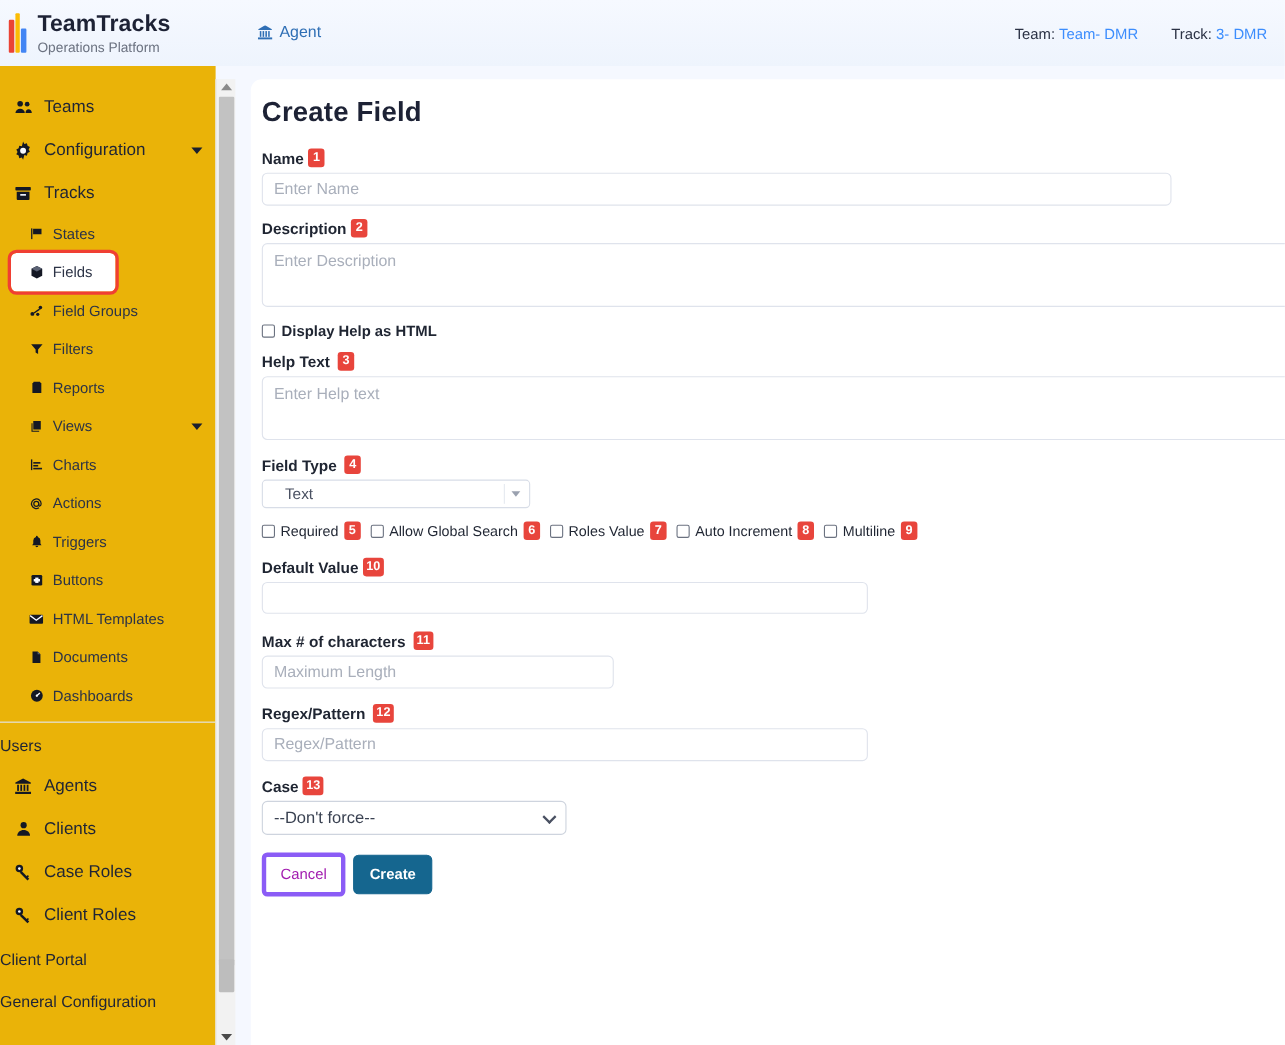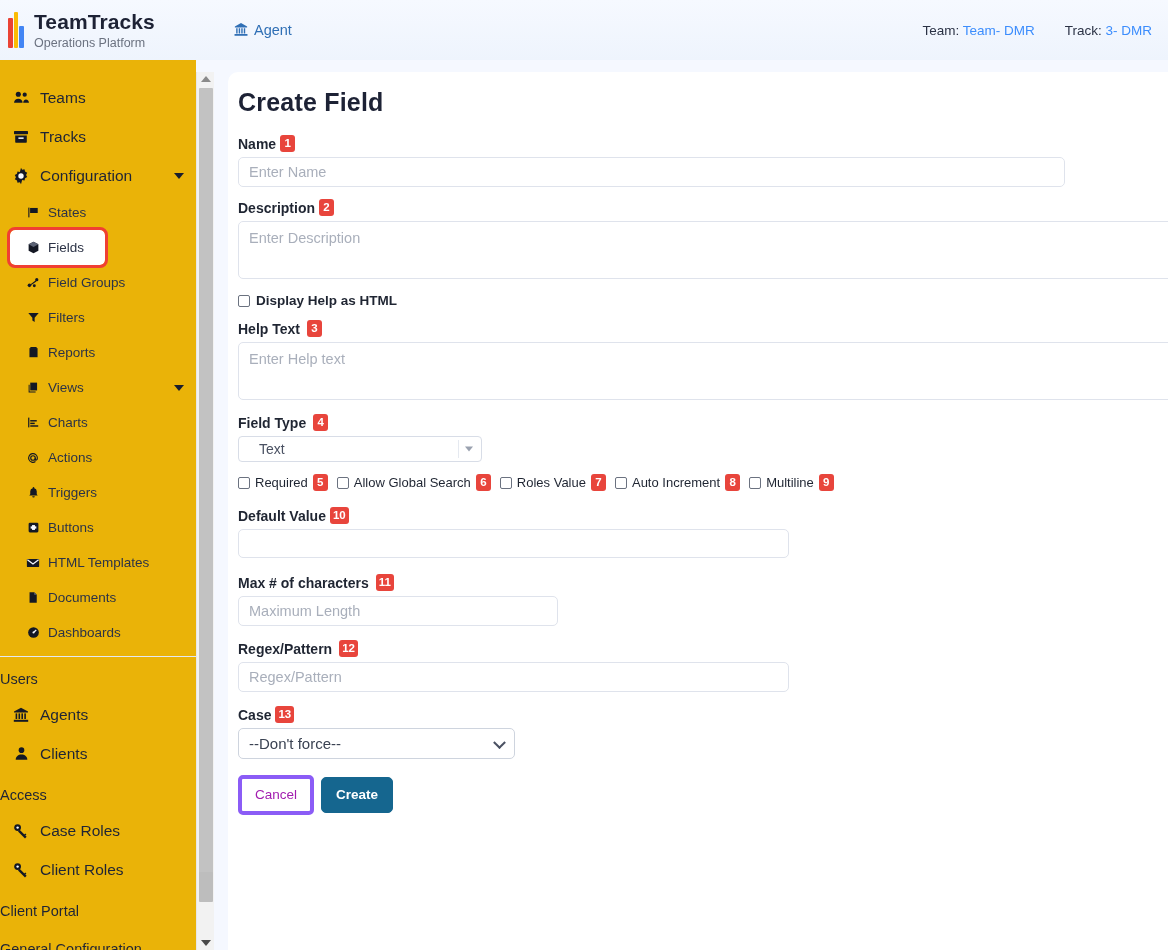--- a/index.html
+++ b/index.html
@@ -297,38 +297,38 @@
               <circle cx="11" cy="5.4" r="2"></circle>
             <path d="M1 13c0-2.4 1.9-3.8 4-3.8S9 10.6 9 13z"></path>
             <path d="M9.6 13c0-1.9 1.1-3.2 2.6-3.2S15 11.1 15 13z"></path>
           </svg>
         </span>
         <span class="lbl">Teams</span>
       </div>
 
       <div class="nav-item">
         <span class="ico">
+          <svg width="18" height="18" viewBox="0 0 16 16" fill="#141824">
+            <path d="M8 0.6l1 1.9 2.1-.5.5 2.1 1.9 1-1 1.9 1 1.9-1.9 1-.5 2.1-2.1-.5L8 15.4l-1-1.9-2.1.5-.5-2.1-1.9-1 1-1.9-1-1.9 1.9-1 .5-2.1 2.1.5z"></path>
+            <circle cx="8" cy="8" r="2.4" fill="#f6f9ff"></circle>
+          </svg>
+        </span>
+        <span class="lbl">Configuration</span>
+        <span class="caret"></span>
+      </div>
+
+      <div class="nav-item">
+        <span class="ico">
           <svg width="16" height="16" viewBox="0 0 16 16" fill="#141824">
             <rect x="1" y="2" width="14" height="3.2" rx="0.6"></rect>
             <path d="M2.2 6.4h11.6V13a0.8 0.8 0 0 1-.8.8H3a.8.8 0 0 1-.8-.8z"></path>
             <rect x="5.4" y="8.4" width="5.2" height="1.5" fill="#f6f9ff"></rect>
           </svg>
         </span>
         <span class="lbl">Tracks</span>
-      </div>
-
-      <div class="nav-item">
-        <span class="ico">
-          <svg width="18" height="18" viewBox="0 0 16 16" fill="#141824">
-            <path d="M8 0.6l1 1.9 2.1-.5.5 2.1 1.9 1-1 1.9 1 1.9-1.9 1-.5 2.1-2.1-.5L8 15.4l-1-1.9-2.1.5-.5-2.1-1.9-1 1-1.9-1-1.9 1.9-1 .5-2.1 2.1.5z"></path>
-            <circle cx="8" cy="8" r="2.4" fill="#f6f9ff"></circle>
-          </svg>
-        </span>
-        <span class="lbl">Configuration</span>
-        <span class="caret"></span>
       </div>
 
       <div class="nav-item sub">
         <span class="ico">
           <svg width="13" height="13" viewBox="0 0 16 16" fill="#141824">
             <rect x="1.6" y="2" width="1.4" height="12"></rect>
             <path d="M3.8 2.4h9.4v6.2H3.8z"></path>
           </svg>
         </span>
         <span class="lbl">States</span>
@@ -481,21 +481,20 @@
       <div class="nav-item">
         <span class="ico">
           <svg width="15" height="15" viewBox="0 0 16 16" fill="#141824">
             <circle cx="8" cy="4.4" r="3"></circle>
             <path d="M1.8 14.6c0-3.4 2.8-5.6 6.2-5.6s6.2 2.2 6.2 5.6z"></path>
           </svg>
         </span>
         <span class="lbl">Clients</span>
       </div>
 
-      <div class="nav-section">Access</div>
 
       <div class="nav-item">
         <span class="ico">
           <svg width="16" height="16" viewBox="0 0 16 16" fill="#141824">
             <circle cx="4.6" cy="4.6" r="3.4"></circle>
             <circle cx="4.6" cy="4.6" r="1.2" fill="#f6f9ff"></circle>
             <path d="M6.6 6.8l7 7-1.6 1.6-7-7z"></path>
             <rect x="10.6" y="12.2" width="2.4" height="1.5" transform="rotate(-45 10.6 12.2)"></rect>
           </svg>
         </span>

